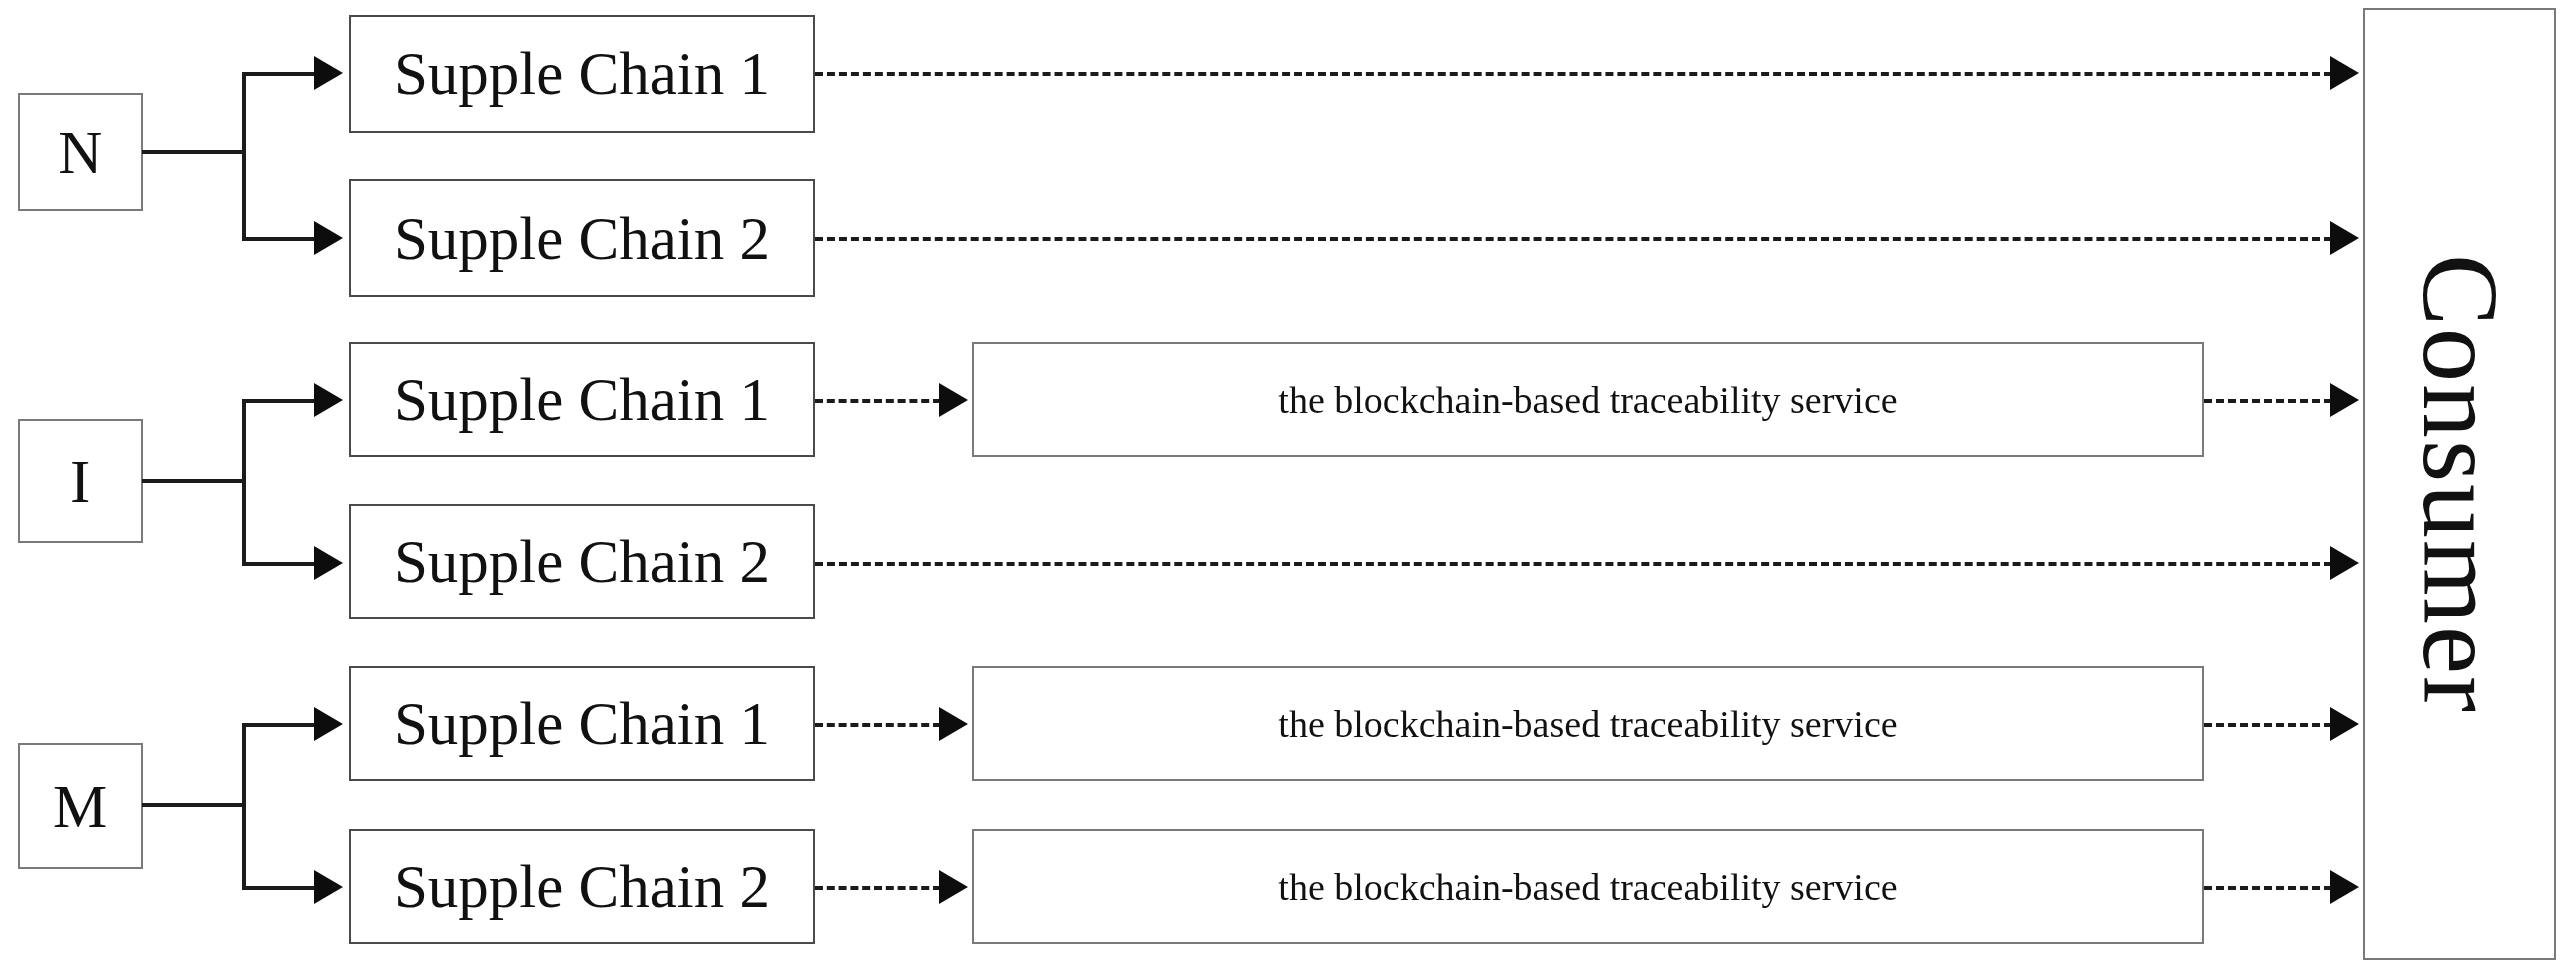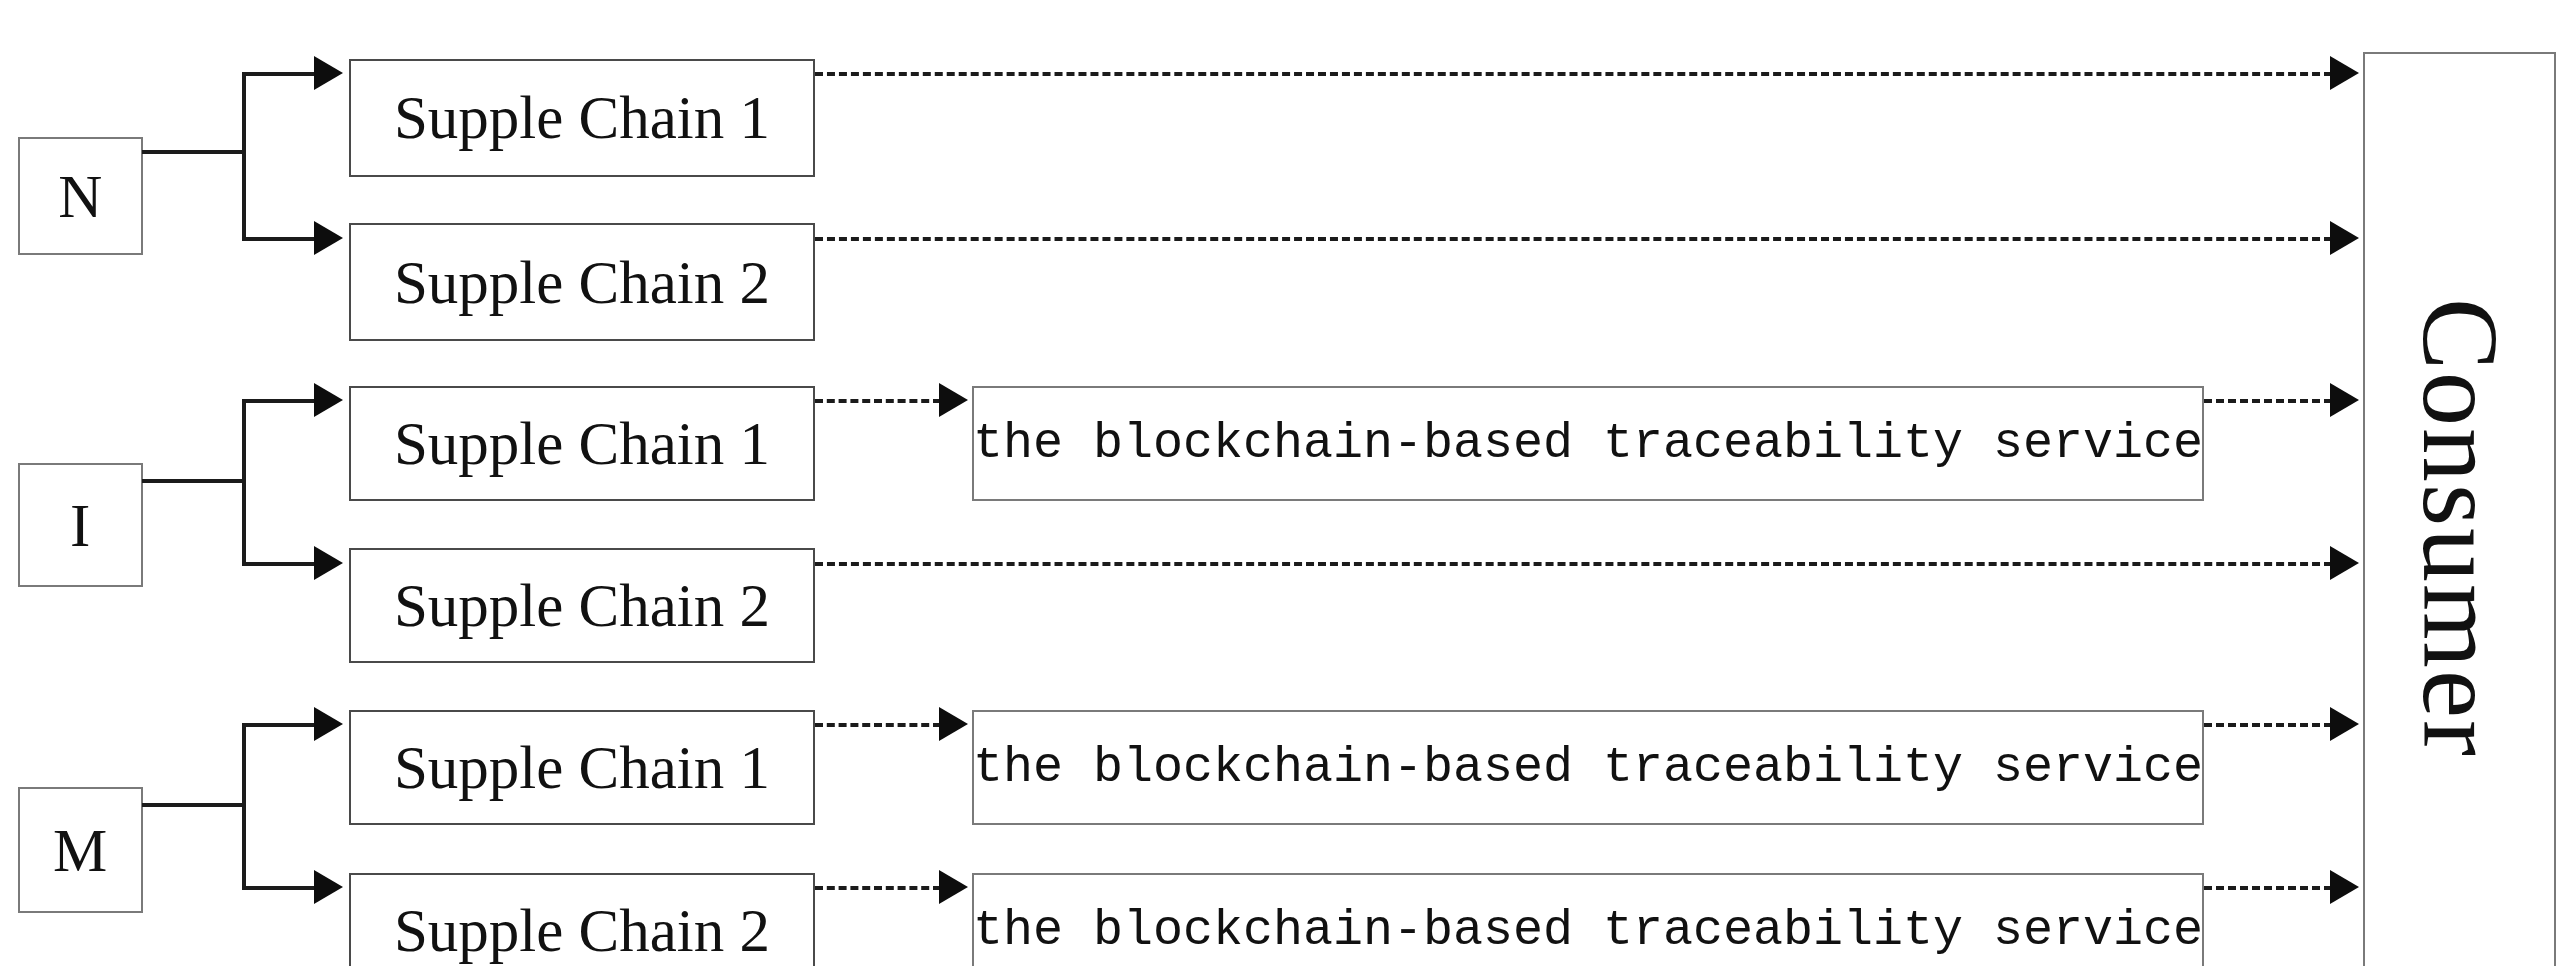--- a/index.html
+++ b/index.html
@@ -1,26 +1,26 @@
 <!DOCTYPE html>
 <html><head>
 <meta charset="utf-8">
 <style>
   html,body{margin:0;padding:0;background:#ffffff;}
   body{font-family:"Liberation Serif","DejaVu Serif",serif;}
   #canvas{position:relative;width:2576px;height:967px;background:#ffffff;overflow:hidden;}
 
   .box{position:absolute;box-sizing:border-box;background:#ffffff;
-       border:2.9px solid #7a7a7a;display:flex;align-items:center;justify-content:center;margin-top:44px;}
+       border:2.9px solid #7a7a7a;display:flex;align-items:center;justify-content:center;}
   .box.dark{border-color:#4a4a4a;}
   .box-label{color:#111111;line-height:1;white-space:nowrap;}
 
   .src-label{font-size:61px;}
   .chain-label{font-size:61px;}
-  .svc-label{font-size:50px;font-family:Liberation Mono, monospace;}
+  .svc-label{font-size:38px;}
 
   .consumer-label{font-size:108px;
     writing-mode:vertical-rl;text-orientation:mixed;letter-spacing:2px;}
 
   
   .hline{position:absolute;background:#1b1b1b;height:3.9px;}
   .vline{position:absolute;background:#1b1b1b;width:3.9px;}
   .dash{position:absolute;height:0;border-top:4.9px dashed #1b1b1b;}
   .arrow{position:absolute;width:0;height:0;
          border-top:17.7px solid transparent;border-bottom:17.7px solid transparent;

